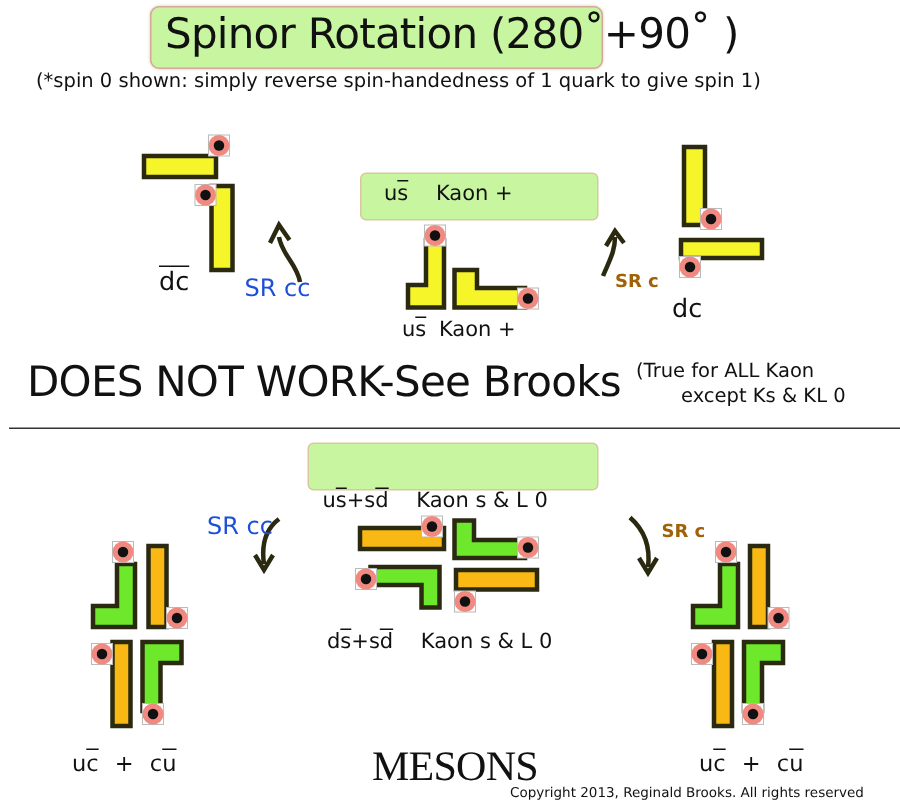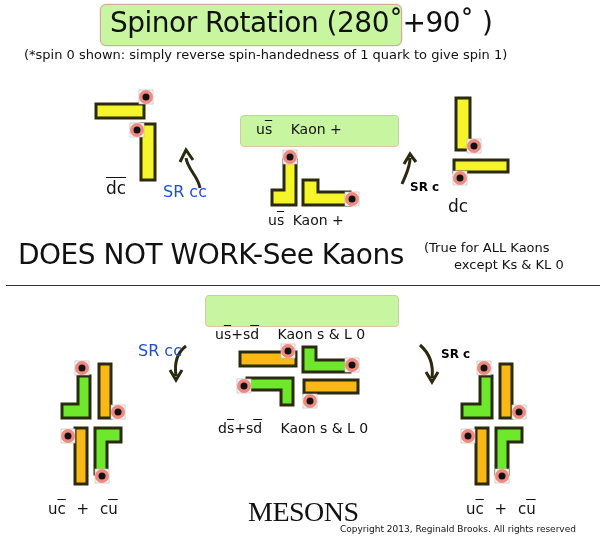--- a/index.html
+++ b/index.html
@@ -5,21 +5,21 @@
   html, body { margin:0; padding:0; background:#ffffff; }
   body { width:600px; height:540px; position:relative; overflow:hidden; font-family:"DejaVu Sans", sans-serif; color:#111; }
   .abs { position:absolute; white-space:nowrap; }
   .title-box { position:absolute; left:100px; top:4px; width:300px; height:40px; background:#c8f5a0; border:1px solid #d9a5a0; border-radius:6px; box-shadow:0 0 2px #cc9; }
   .title { left:110px; top:6px; font-size:28px; letter-spacing:-0.5px; color:#111; }
   .sub { left:24px; top:47px; font-size:13px; }
   .label-box { position:absolute; background:#c8f5a0; border:1px solid #d9c7a0; border-radius:4px; }
   .ol { text-decoration:overline; }
   .big { font-size:28px; letter-spacing:-0.5px; }
   .blue { color:#1d4ed8; font-weight:normal; font-size:16px; }
-  .orange { color:#000000; font-weight:bold; font-size:12px; }
+  .orange { color:#a16207; font-weight:bold; font-size:12px; }
   .divider { position:absolute; left:6px; top:285px; width:594px; height:1px; background:#333; }
   svg { position:absolute; left:0; top:0; }
 </style>
 </head>
 <body>
 
 <div class="title-box"></div>
 <div class="abs title">Spinor Rotation (280˚+90˚ )</div>
 <div class="abs sub">(*spin 0 shown: simply reverse spin-handedness of 1 quark to give spin 1)</div>
 
@@ -125,22 +125,22 @@
 <div class="abs blue" style="left:163px;top:182px;">SR cc</div>
 
 <div class="abs" style="left:268px;top:212px;font-size:14px;">
   <span>u</span><span class="ol">s</span>
   <span style="margin-left:4px;">Kaon +</span>
 </div>
 
 <div class="abs orange" style="left:410px;top:180px;">SR c</div>
 <div class="abs" style="left:448px;top:196px;font-size:17px;">dc</div>
 
-<div class="abs big" style="left:18px;top:238px;">DOES NOT WORK-See Kaons</div>
-<div class="abs" style="left:424px;top:240px;font-size:13px;">(True for ALL Kaons</div>
+<div class="abs big" style="left:18px;top:238px;">DOES NOT WORK-See Brooks</div>
+<div class="abs" style="left:424px;top:240px;font-size:13px;">(True for ALL Kaon</div>
 <div class="abs" style="left:424px;top:257px;font-size:13px;margin-left:30px;">except Ks &amp; KL 0</div>
 
 <div class="divider"></div>
 
 <div class="label-box" style="left:205px;top:295px;width:192px;height:30px;"></div>
 <div class="abs" style="left:215px;top:301px;font-size:14px;margin-top:25px;">
   <span>u</span><span class="ol">s</span><span>+s</span><span class="ol">d</span>
   <span style="margin-left:14px;">Kaon s &amp; L 0</span>
 </div>
 

